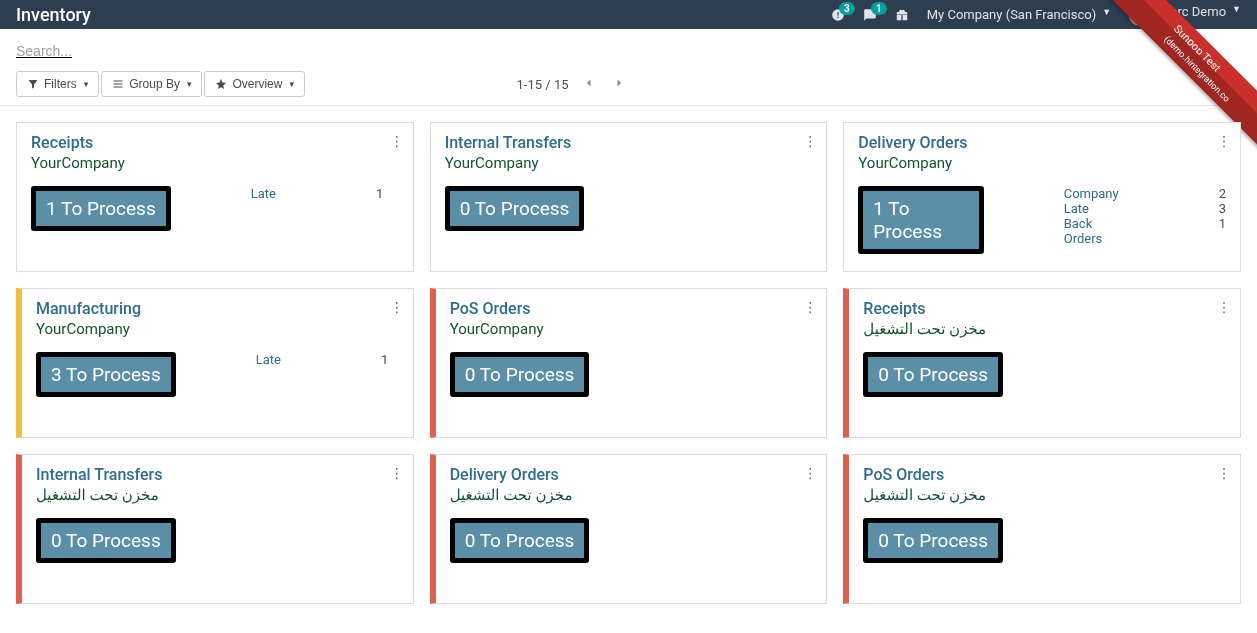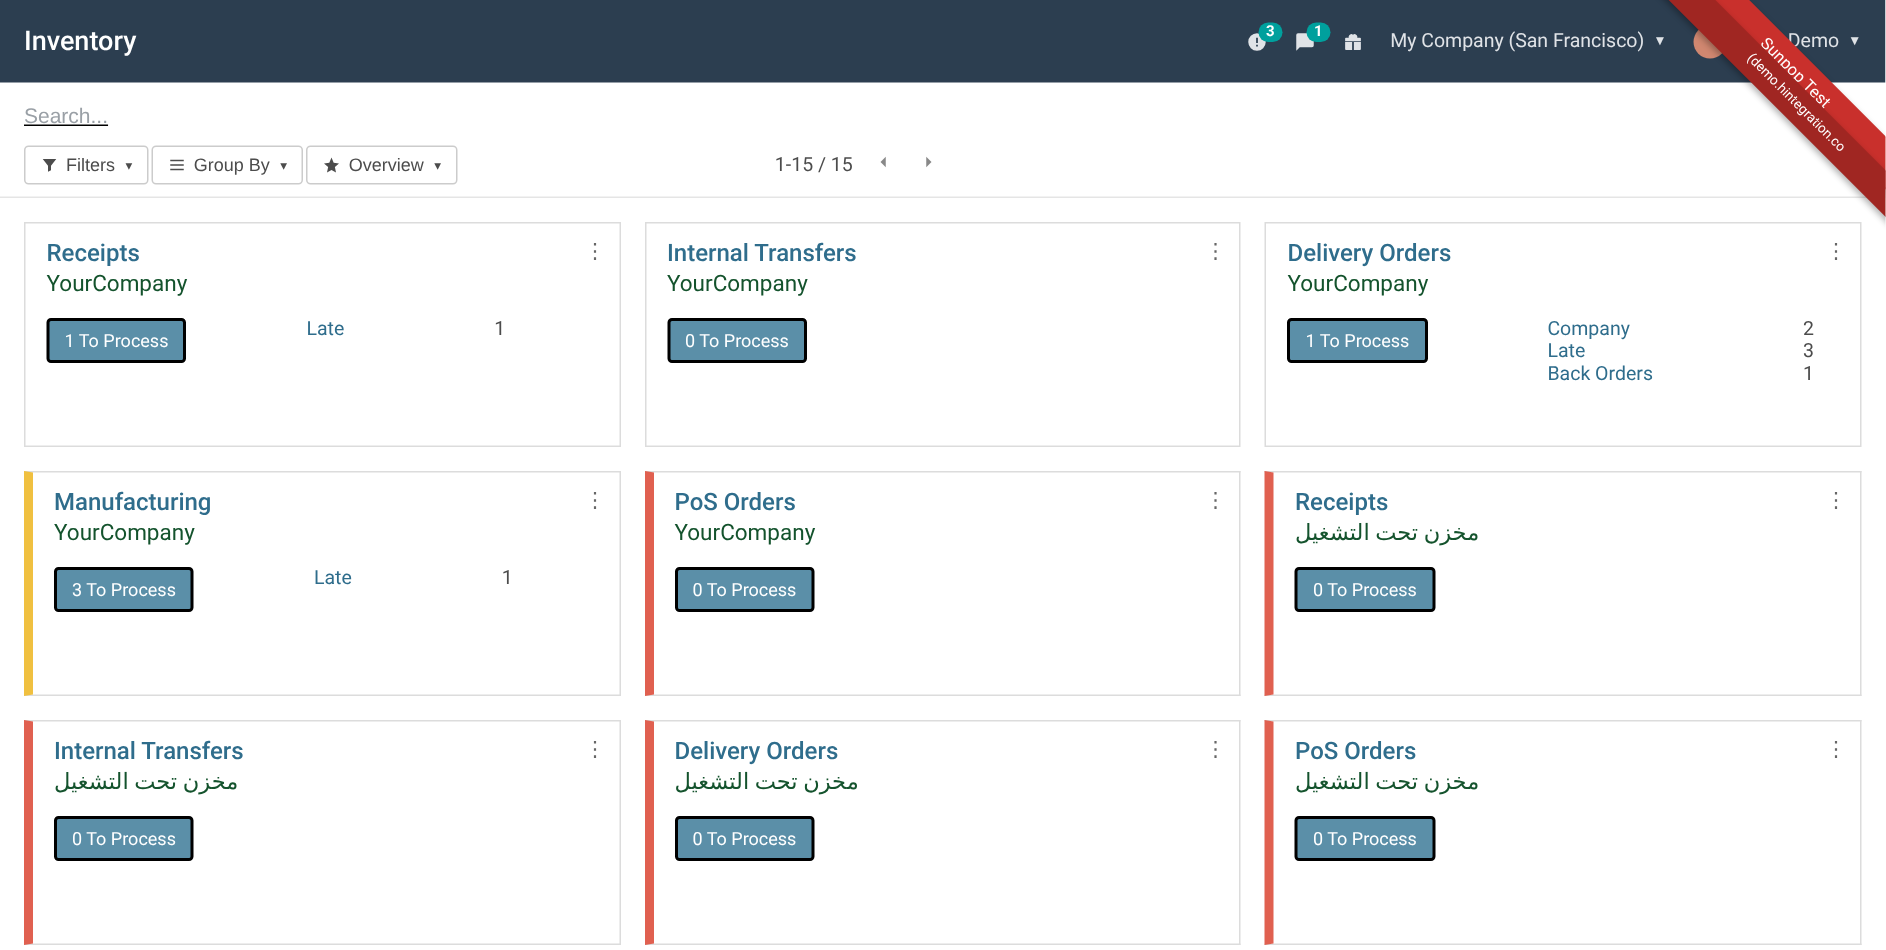--- a/index.html
+++ b/index.html
@@ -1,26 +1,26 @@
 <!DOCTYPE html>
 <html><head>
 <meta charset="utf-8">
 <style>
   * { box-sizing: border-box; margin: 0; padding: 0; }
   body { font-family: -apple-system, BlinkMacSystemFont, "Segoe UI", Roboto, "Helvetica Neue", Arial, sans-serif; font-size: 13px; color: #4c4c4c; background: #fff; width: 1257px; }
   
   
-  .navbar { background: #2c3e50; color: #fff; height: 55px; display: flex; align-items: center; padding: 0 16px; font-size: 13px; }
+  .navbar { background: #2c3e50; color: #fff; height: 29px; display: flex; align-items: center; padding: 0 16px; font-size: 13px; }
   .brand { font-size: 18px; font-weight: 500; color: #fff; margin-right: 48px; }
   .nav-menu { display: flex; gap: 24px; }
   .nav-item { color: #e0e3e7; cursor: pointer; }
   .nav-right { margin-left: auto; display: flex; align-items: center; gap: 18px; }
   .systray-item { position: relative; display: inline-flex; align-items: center; color: #e0e3e7; cursor: pointer; }
   .badge { position: absolute; top: -6px; right: -10px; background: #00a09d; color: #fff; border-radius: 10px; font-size: 10px; padding: 1px 5px; font-weight: bold; }
-  .company-switch, .user-menu { color: #e0e3e7; cursor: pointer; display: inline-flex; align-items: center; gap: 4px; }
+  .company-switch, .user-menu { color: #e0e3e7; cursor: pointer; display: inline-flex; align-items: flex-start; gap: 4px; }
   .avatar-circle { width: 22px; height: 22px; border-radius: 50%; background: #d08770; display: inline-block; margin-right: 4px; }
   .caret { font-size: 9px; margin-left: 2px; }
   
   
   .ribbon { position: absolute; top: 0; right: 0; width: 170px; height: 170px; overflow: hidden; pointer-events: none; }
   .ribbon-band { position: absolute; width: 240px; padding: 6px 0; background: #c9302c; color: #fff; text-align: center; font-size: 11px; transform: rotate(45deg); top: 36px; right: -60px; box-shadow: 0 2px 4px rgba(0,0,0,.3); }
   .ribbon-band.small { background: #a02622; top: 58px; font-size: 9px; }
 
   
   .control-panel { display: flex; align-items: flex-start; padding: 10px 16px 0 16px; border-bottom: 1px solid #e5e5e5; }
@@ -37,21 +37,21 @@
   
   
   .kanban { padding: 16px; display: grid; grid-template-columns: repeat(3, 1fr); gap: 16px; }
   .card { border: 1px solid #dcdcdc; background: #fff; min-height: 150px; padding: 10px 14px 14px 14px; position: relative; border-left-width: 1px; }
   .card.bar-yellow { border-left: 6px solid #f0c040; }
   .card.bar-red { border-left: 6px solid #e06050; }
   .card-title { color: #2f6d8c; font-size: 16px; font-weight: 500; margin-bottom: 2px; }
   .card-sub { color: #14532d; font-size: 15px; margin-bottom: 14px; }
   .card-menu { position: absolute; top: 10px; right: 10px; color: #666; cursor: pointer; font-size: 14px; letter-spacing: -1px; }
   .process-row { display: flex; align-items: flex-start; gap: 80px; }
-  .btn-primary { background: #5b8fa8; border: 2px solid #000000; color: #fff; padding: 6px 10px; border-radius: 3px; cursor: pointer; font-size: 12px; display: inline-block; }
+  .btn-primary { background: #5b8fa8; border: 5px solid #000000; color: #fff; padding: 6px 10px; border-radius: 3px; cursor: pointer; font-size: 19px; display: inline-block; }
   .stats { font-size: 13px; }
   .stat-row { display: flex; justify-content: space-between; gap: 100px; color: #2f6d8c; }
   .stat-row .num { color: #4c4c4c; }
 
   svg.icon { width: 14px; height: 14px; fill: currentColor; }
   svg.icon-sm { width: 12px; height: 12px; fill: currentColor; }
 </style>
 </head>
 <body>
 

